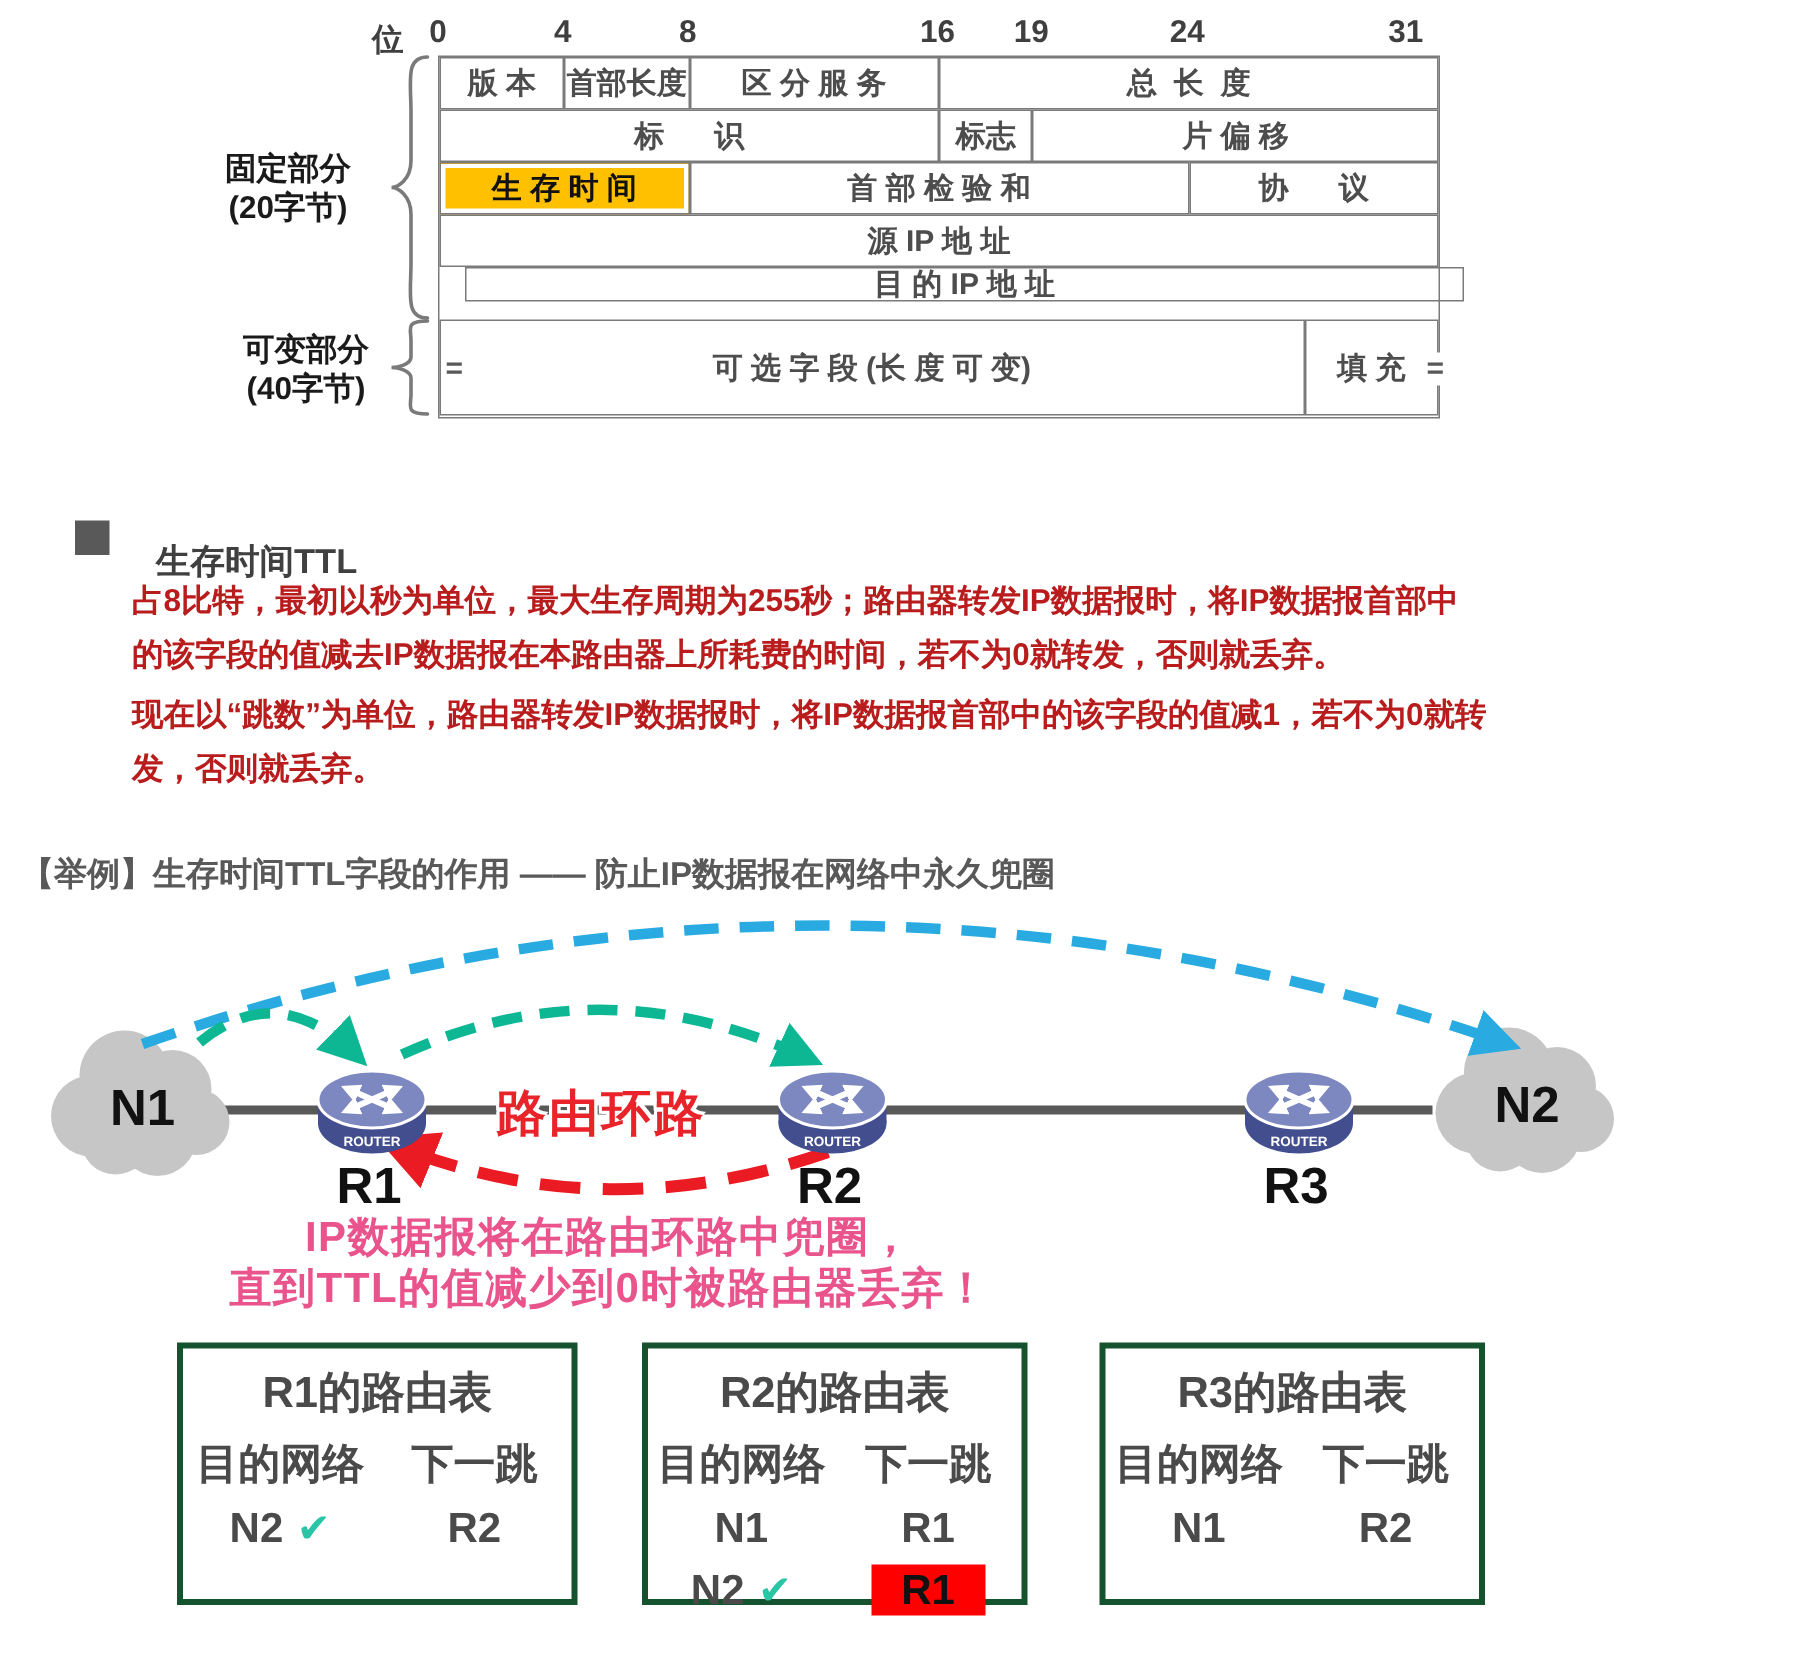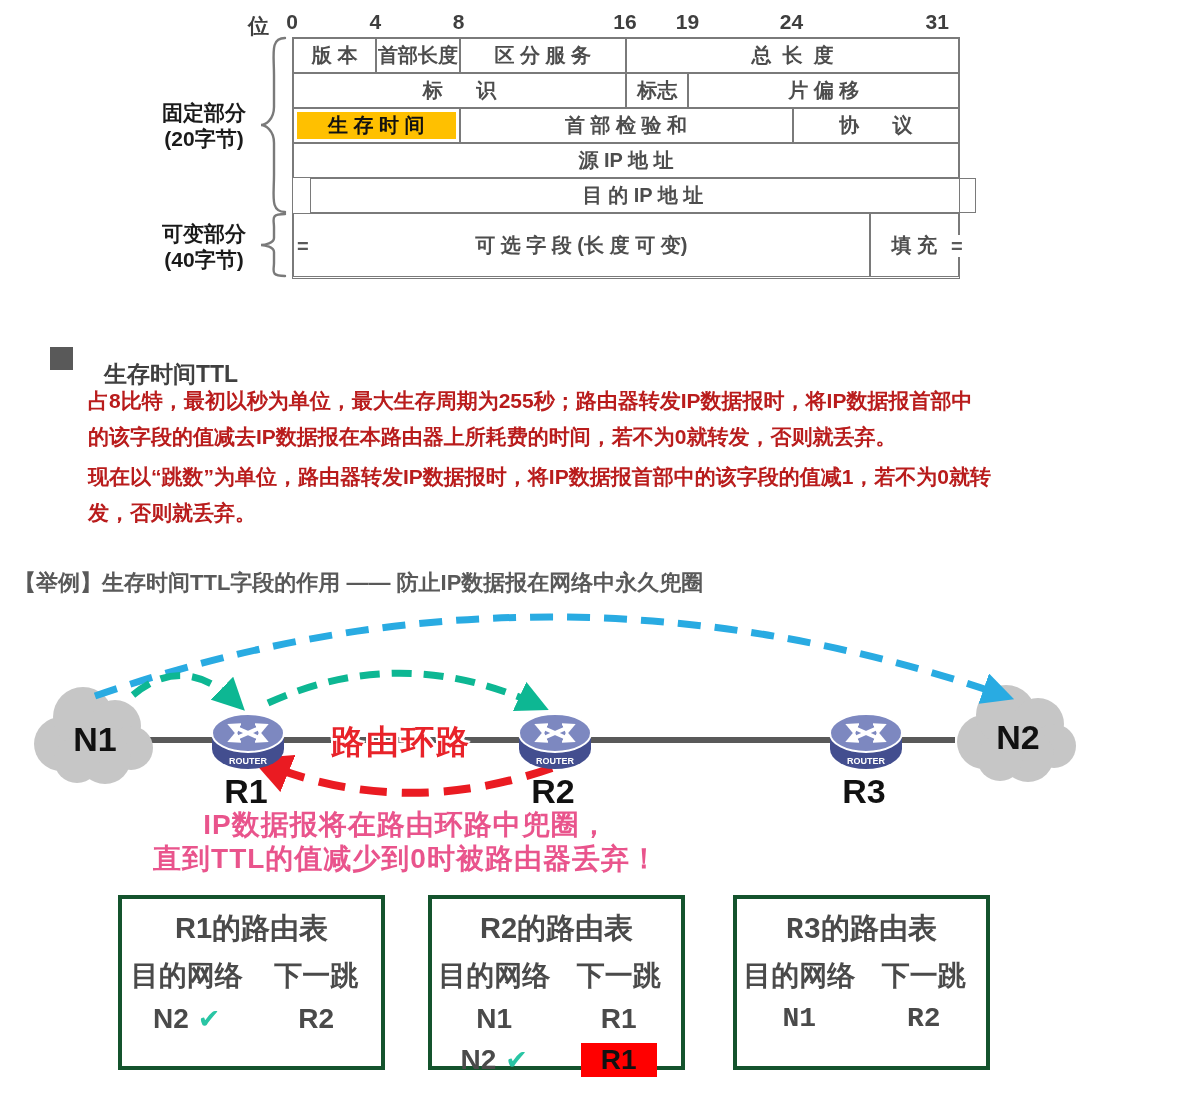--- a/index.html
+++ b/index.html
@@ -80,37 +80,37 @@
         <div class="hcell" style="width: 40.625%;">片 偏 移</div>
       </div>
       <div class="hrow" style="top: 70px; height: 35px;">
         <div class="hcell hl" style="width: 25%; background: rgb(255, 192, 0);">生 存 时 间</div>
         <div class="hcell" style="width: 50%;">首 部 检 验 和</div>
         <div class="hcell" style="width: 25%;">协      议</div>
       </div>
       <div class="hrow" style="top: 105px; height: 35px;">
         <div class="hcell" style="width: 100%;">源 IP 地 址</div>
       </div>
-      <div class="hrow" style="top: 140px; height: 35px; padding-left: 17px;">
+      <div class="hrow" style="top: 140px; height: 23px; padding-left: 17px;">
         <div class="hcell" style="width: 100%;">目 的 IP 地 址</div>
       </div>
       <div class="hrow" style="top: 175px; height: 64px;">
         <div class="hcell" style="width: 86.5625%;">可 选 字 段 (长 度 可 变)</div>
         <div class="hcell" style="width: 13.4375%;">填 充</div>
       </div>
     </div>
 
   <svg class="brace" style="left:256px;top:36px;" width="32" height="178">
     <path d="M29,2 C14,2 18,18 18,39 L18,71 C18,84 9,89 5,89 C9,89 18,94 18,107 L18,139 C18,160 14,176 29,176" fill="none" stroke="#7a7a7a" stroke-width="2.4" stroke-linecap="round"></path>
   </svg>
   <svg class="brace" style="left:256px;top:212px;" width="32" height="66">
     <path d="M29,2 C14,2 18,7 18,15 L18,26 C18,31 9,33 5,33 C9,33 18,35 18,40 L18,51 C18,59 14,64 29,64" fill="none" stroke="#7a7a7a" stroke-width="2.4" stroke-linecap="round"></path>
   </svg>
 
-  <div class="side-label" style="left:152px;top:100px;">
+  <div class="side-label" style="left:140px;top:100px;">
     <div>固定部分</div>
     <div>(20字节)</div>
   </div>
   <div class="side-label" style="left:152px;top:221px;">
     <div>可变部分</div>
     <div>(40字节)</div>
   </div>
 
   <span class="eq" style="left:296px;top:235px;">=</span>
   <span class="eq" style="left:950px;top:235px;">=</span>
@@ -233,21 +233,21 @@
         <div class="rt-row">
           <div class="rt-col">
             <span>N2</span>
             <span class="chk">✔</span>
           </div>
           <div class="rt-col">
             <span class="hlcell" style="background: rgb(255, 0, 0);">R1</span>
           </div>
         </div>
       </div>
-      <div class="rtable" style="left: 733px; width: 257px; font-family: Liberation Mono, monospace;">
+      <div class="rtable" style="left: 733px; width: 257px;">
         <div class="rt-title">R3的路由表</div>
         <div class="rt-head">
           <div class="rt-col">目的网络</div>
           <div class="rt-col">下一跳</div>
         </div>
         <div class="rt-row">
           <div class="rt-col">
             <span>N1</span>
           </div>
           <div class="rt-col">

